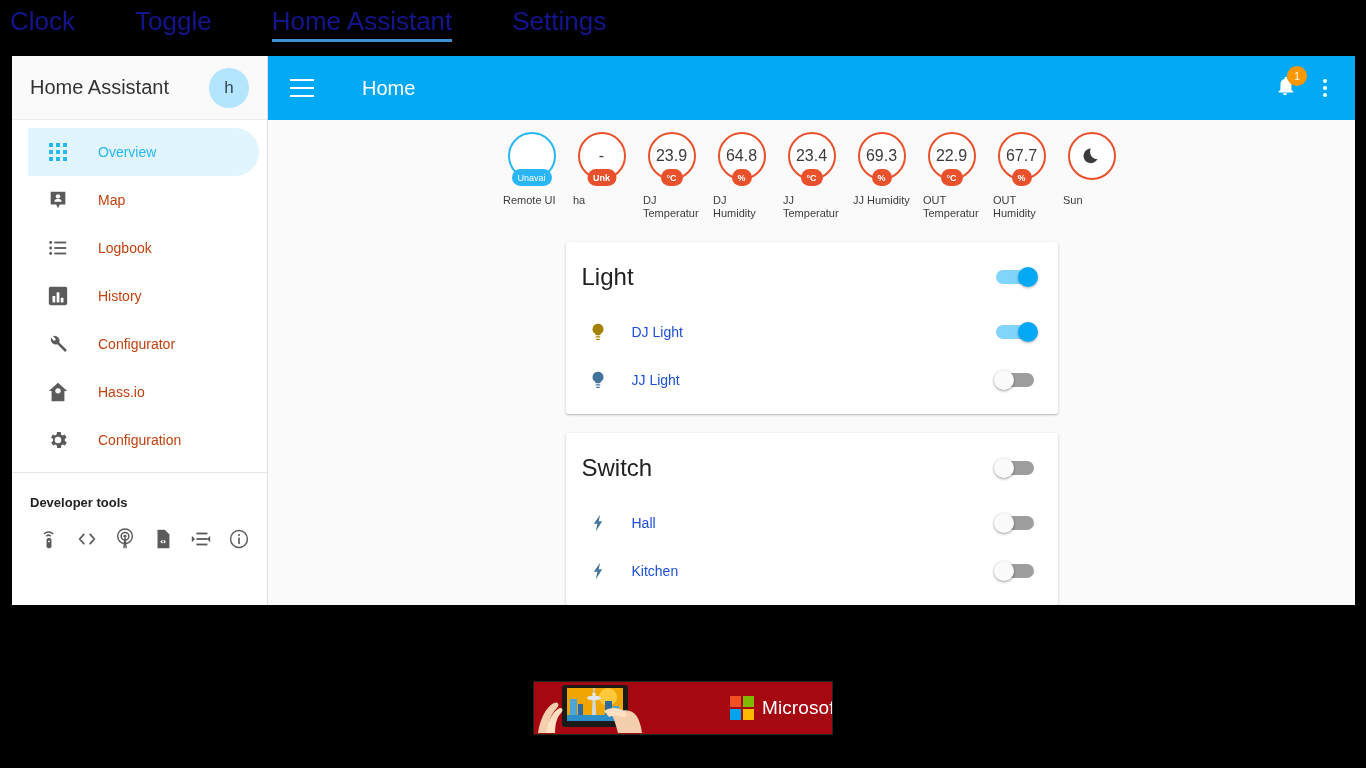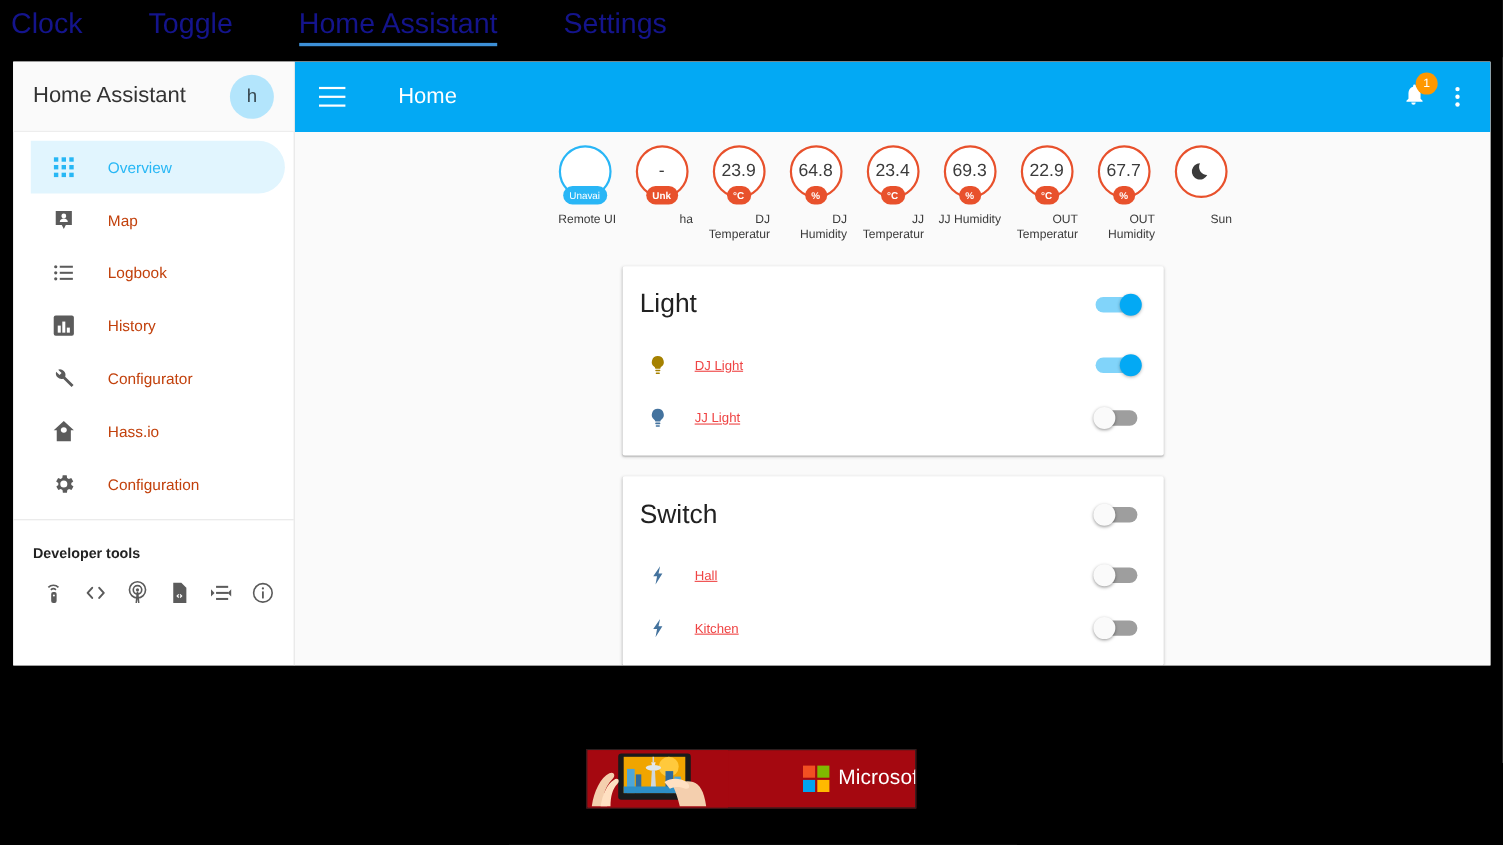--- a/index.html
+++ b/index.html
@@ -124,42 +124,42 @@
   .badge-value { font-size:16px; color:#3b3b3b; line-height:1; }
   .badge-pill {
     position:absolute; bottom:-8px; left:50%; transform:translateX(-50%);
     background:#e8512c; color:#fff; border-radius:9px; height:17px;
     padding:4px 6px; font-size:9px; display:flex; align-items:center;
     justify-content:center; white-space:nowrap; font-weight:bold;
     max-width: 52px; overflow:hidden;
   }
   .badge-pill.blue { background:#29b6f6; font-weight:normal;}
   .badge-label {
-    margin-top: 14px; font-size:11px; color:#3b3b3b; text-align:right;
+    margin-top: 14px; font-size:11px; color:#3b3b3b; text-align:left;
     line-height: 1.2; width: 57px; overflow: hidden; max-height: 28px;
     word-break: break-word;
   }
 
   
   .cards { width: 492px; margin: 14px auto 0 auto; }
   .card {
     background:#fff; border-radius:2px; margin-bottom:19px;
     box-shadow: 0 1px 3px rgba(0,0,0,.2), 0 1px 1px rgba(0,0,0,.1);
     padding: 4px 0 10px 0;
   }
   .card-head {
     display:flex; align-items:center; height:62px; padding: 0 20px 0 16px;
   }
   .card-title { font-size: 24px; color:#212121; font-weight:400; flex:1 1 auto;}
   .row {
     display:flex; align-items:center; height:48px; padding: 0 20px 0 20px;
   }
   .row-ico { width:24px; height:24px; display:flex; align-items:center;
              justify-content:center; margin-right:22px; flex:0 0 24px;}
-  .row-name { font-size:12px; color:#ef4444; flex:1 1 auto;text-decoration:underline; }
+  .row-name { font-size:14px; color:#1d4ed8; flex:1 1 auto; }
 
   
   .tgl { width:44px; height:20px; position:relative; cursor:pointer;
          flex:0 0 44px;}
   .tgl .track {
     position:absolute; left:2px; top:3px; width:38px; height:14px;
     border-radius:7px; background:#9e9e9e;
   }
   .tgl .knob {
     position:absolute; top:0; left:0; width:20px; height:20px;

